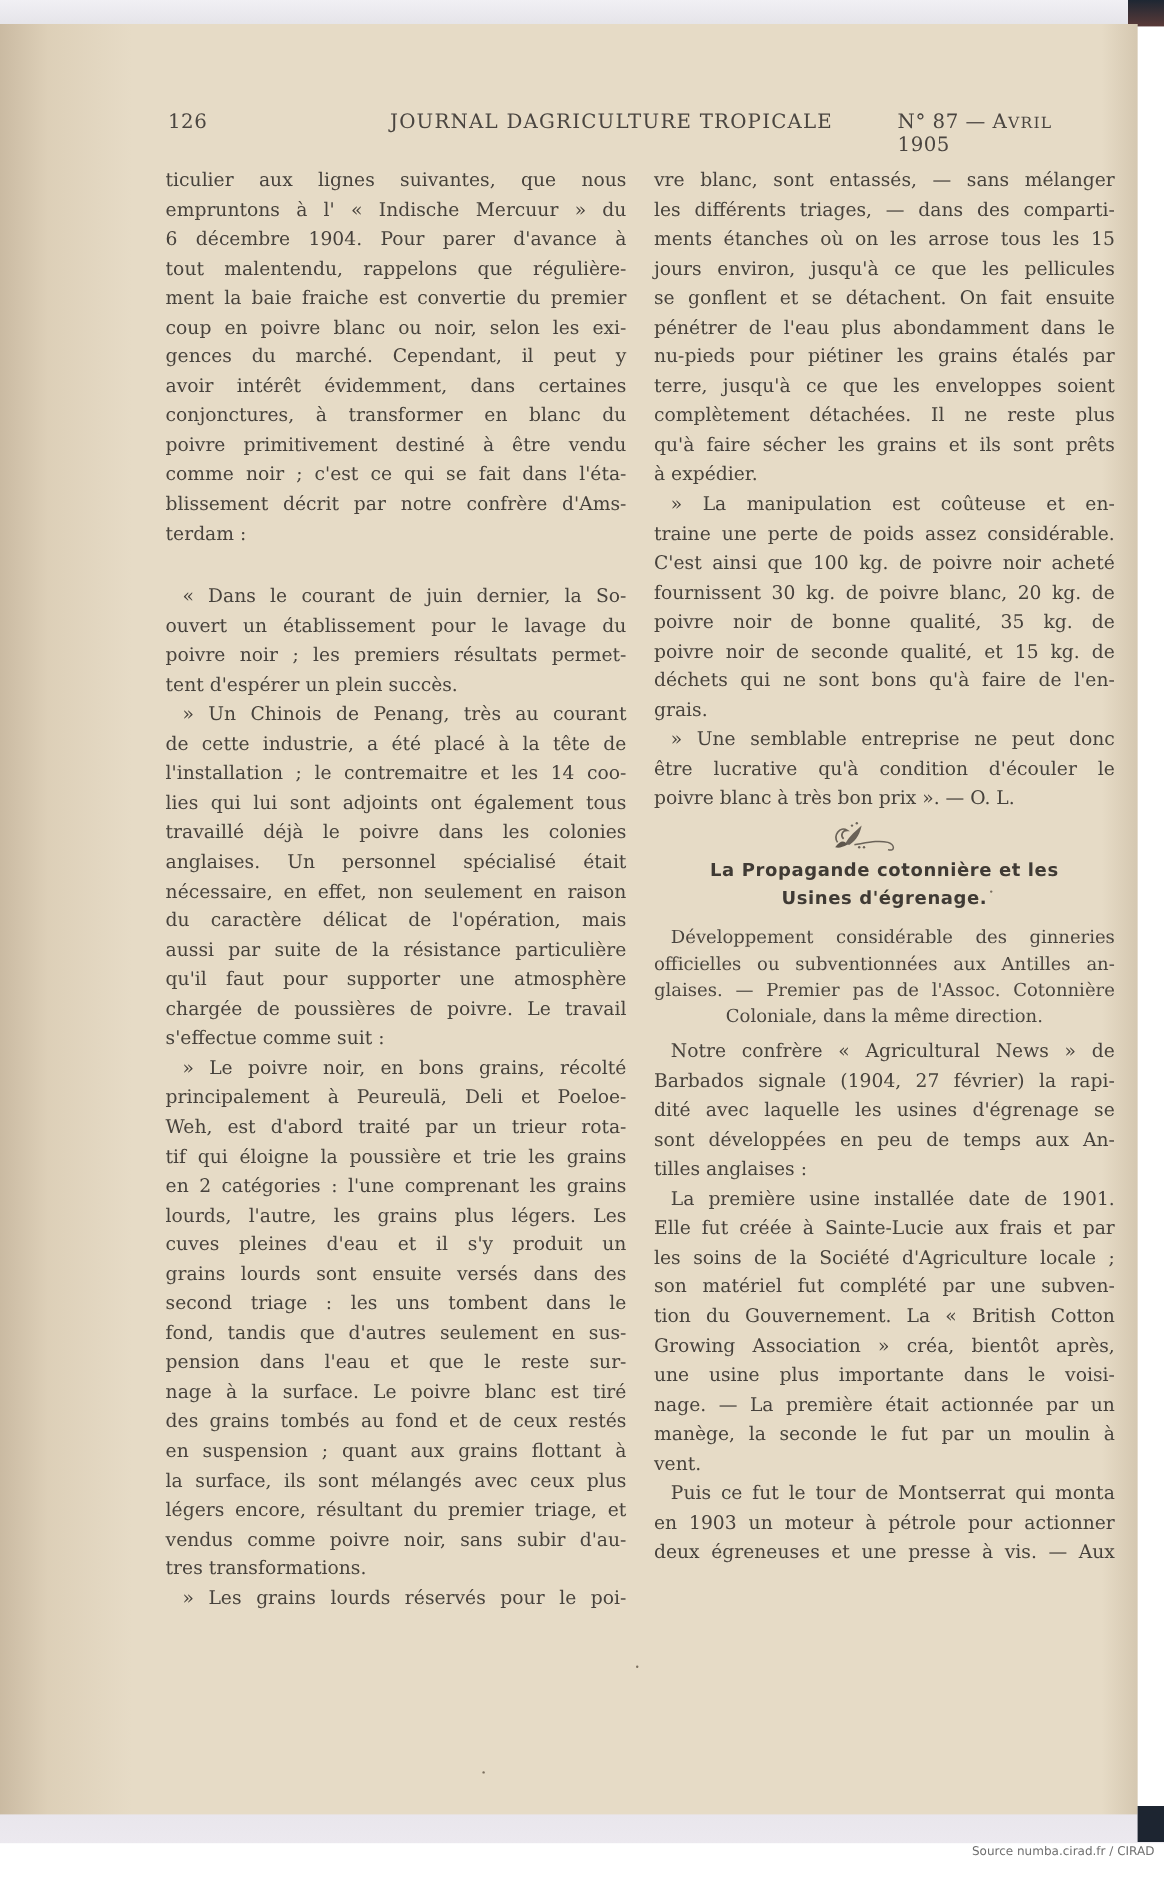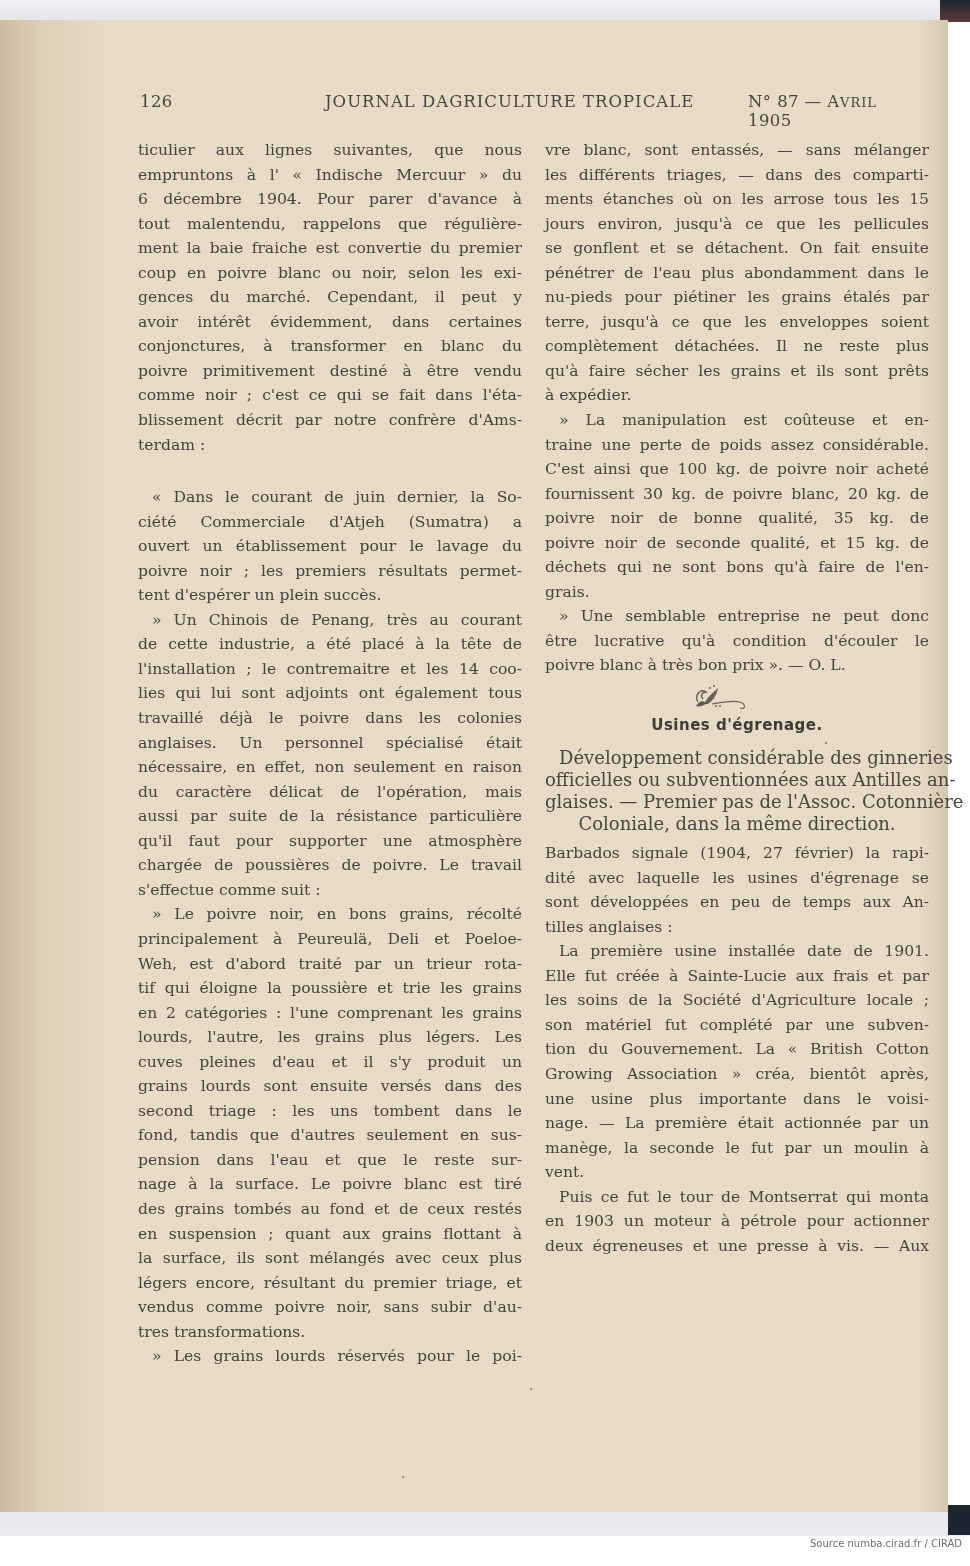--- a/index.html
+++ b/index.html
@@ -55,21 +55,21 @@
   .line.center { text-align: center; text-align-last: center; }
 
   .ornament {
     height: 36px; position: relative;
   }
   .ornament svg { position: absolute; left: 145px; top: 4px; }
   .title {
     font-family: "DejaVu Sans", sans-serif; font-weight: bold; color: #3f3a34;
     font-size: 15px; text-align: center; line-height: 23px; letter-spacing: 0.5px;
   }
-  .summary { font-size: 18px; color: #4a453f; }
+  .summary { font-size: 15px; color: #4a453f; }
   .summary .line { height: 22px; line-height: 22px; }
 
   .source {
     position: absolute; left: 700px; top: 1538px; width: 262px; text-align: right;
     font-family: "DejaVu Sans", sans-serif; font-size: 10px; color: #6f6f6f;
   }
   .speck { position: absolute; width: 2px; height: 2px; background: #7a6e5e; border-radius: 50%; }
 </style>
 </head>
 <body>
@@ -100,21 +100,20 @@
     <div class="line">ment la baie fraiche est convertie du premier</div>
     <div class="line">coup en poivre blanc ou noir, selon les exi-</div>
     <div class="line">gences du marché. Cependant, il peut y</div>
     <div class="line">avoir intérêt évidemment, dans certaines</div>
     <div class="line">conjonctures, à transformer en blanc du</div>
     <div class="line">poivre primitivement destiné à être vendu</div>
     <div class="line">comme noir ; c'est ce qui se fait dans l'éta-</div>
     <div class="line">blissement décrit par notre confrère d'Ams-</div>
     <div class="line last">terdam :</div>
     <div class="line" style="padding-left: 14px; margin-top: 28px;">« Dans le courant de juin dernier, la So-</div>
-    <div class="line">ciété Commerciale d'Atjeh (Sumatra) a</div>
     <div class="line">ouvert un établissement pour le lavage du</div>
     <div class="line">poivre noir ; les premiers résultats permet-</div>
     <div class="line last">tent d'espérer un plein succès.</div>
     <div class="line" style="padding-left: 14px;">» Un Chinois de Penang, très au courant</div>
     <div class="line">de cette industrie, a été placé à la tête de</div>
     <div class="line">l'installation ; le contremaitre et les 14 coo-</div>
     <div class="line">lies qui lui sont adjoints ont également tous</div>
     <div class="line">travaillé déjà le poivre dans les colonies</div>
     <div class="line">anglaises. Un personnel spécialisé était</div>
     <div class="line">nécessaire, en effet, non seulement en raison</div>
@@ -175,29 +174,31 @@
       <path d="M14 22 C 18 14, 24 10, 28 6 C 27 12, 24 18, 18 22 Z" fill="#6a6258"></path>
       <path d="M6 24 C 10 18, 14 18, 16 22 C 12 24, 9 25, 6 24 Z" fill="#5e564c"></path>
       <path d="M22 22 C 34 20, 42 18, 50 20 C 56 22, 56 28, 50 26" fill="none" stroke="#6a6258" stroke-width="1.2"></path>
       <circle cx="20" cy="6" r="1" fill="#6a6258"></circle>
       <circle cx="24" cy="4" r="1" fill="#6a6258"></circle>
       <circle cx="26" cy="24" r="1" fill="#6a6258"></circle>
       <circle cx="30" cy="24" r="1" fill="#6a6258"></circle>
     </svg>
   </div>
   <div class="title">
+    <div>La Propagande cotonnière et les</div>
     <div>Usines d'égrenage.</div>
   </div>
   <div class="summary" id="summary" style="margin-top:10px;">
       <div class="line" style="padding-left: 14px;">Développement considérable des ginneries</div>
       <div class="line">officielles ou subventionnées aux Antilles an-</div>
       <div class="line">glaises. — Premier pas de l'Assoc. Cotonnière</div>
       <div class="line last center">Coloniale, dans la même direction.</div>
     </div>
   <div id="right-after" style="margin-top:6px;">
+      <div class="line" style="padding-left: 14px;">Notre confrère « Agricultural News » de</div>
       <div class="line">Barbados signale (1904, 27 février) la rapi-</div>
       <div class="line">dité avec laquelle les usines d'égrenage se</div>
       <div class="line">sont développées en peu de temps aux An-</div>
       <div class="line last">tilles anglaises :</div>
       <div class="line" style="padding-left: 14px;">La première usine installée date de 1901.</div>
       <div class="line">Elle fut créée à Sainte-Lucie aux frais et par</div>
       <div class="line">les soins de la Société d'Agriculture locale ;</div>
       <div class="line">son matériel fut complété par une subven-</div>
       <div class="line">tion du Gouvernement. La « British Cotton</div>
       <div class="line">Growing Association » créa, bientôt après,</div>

